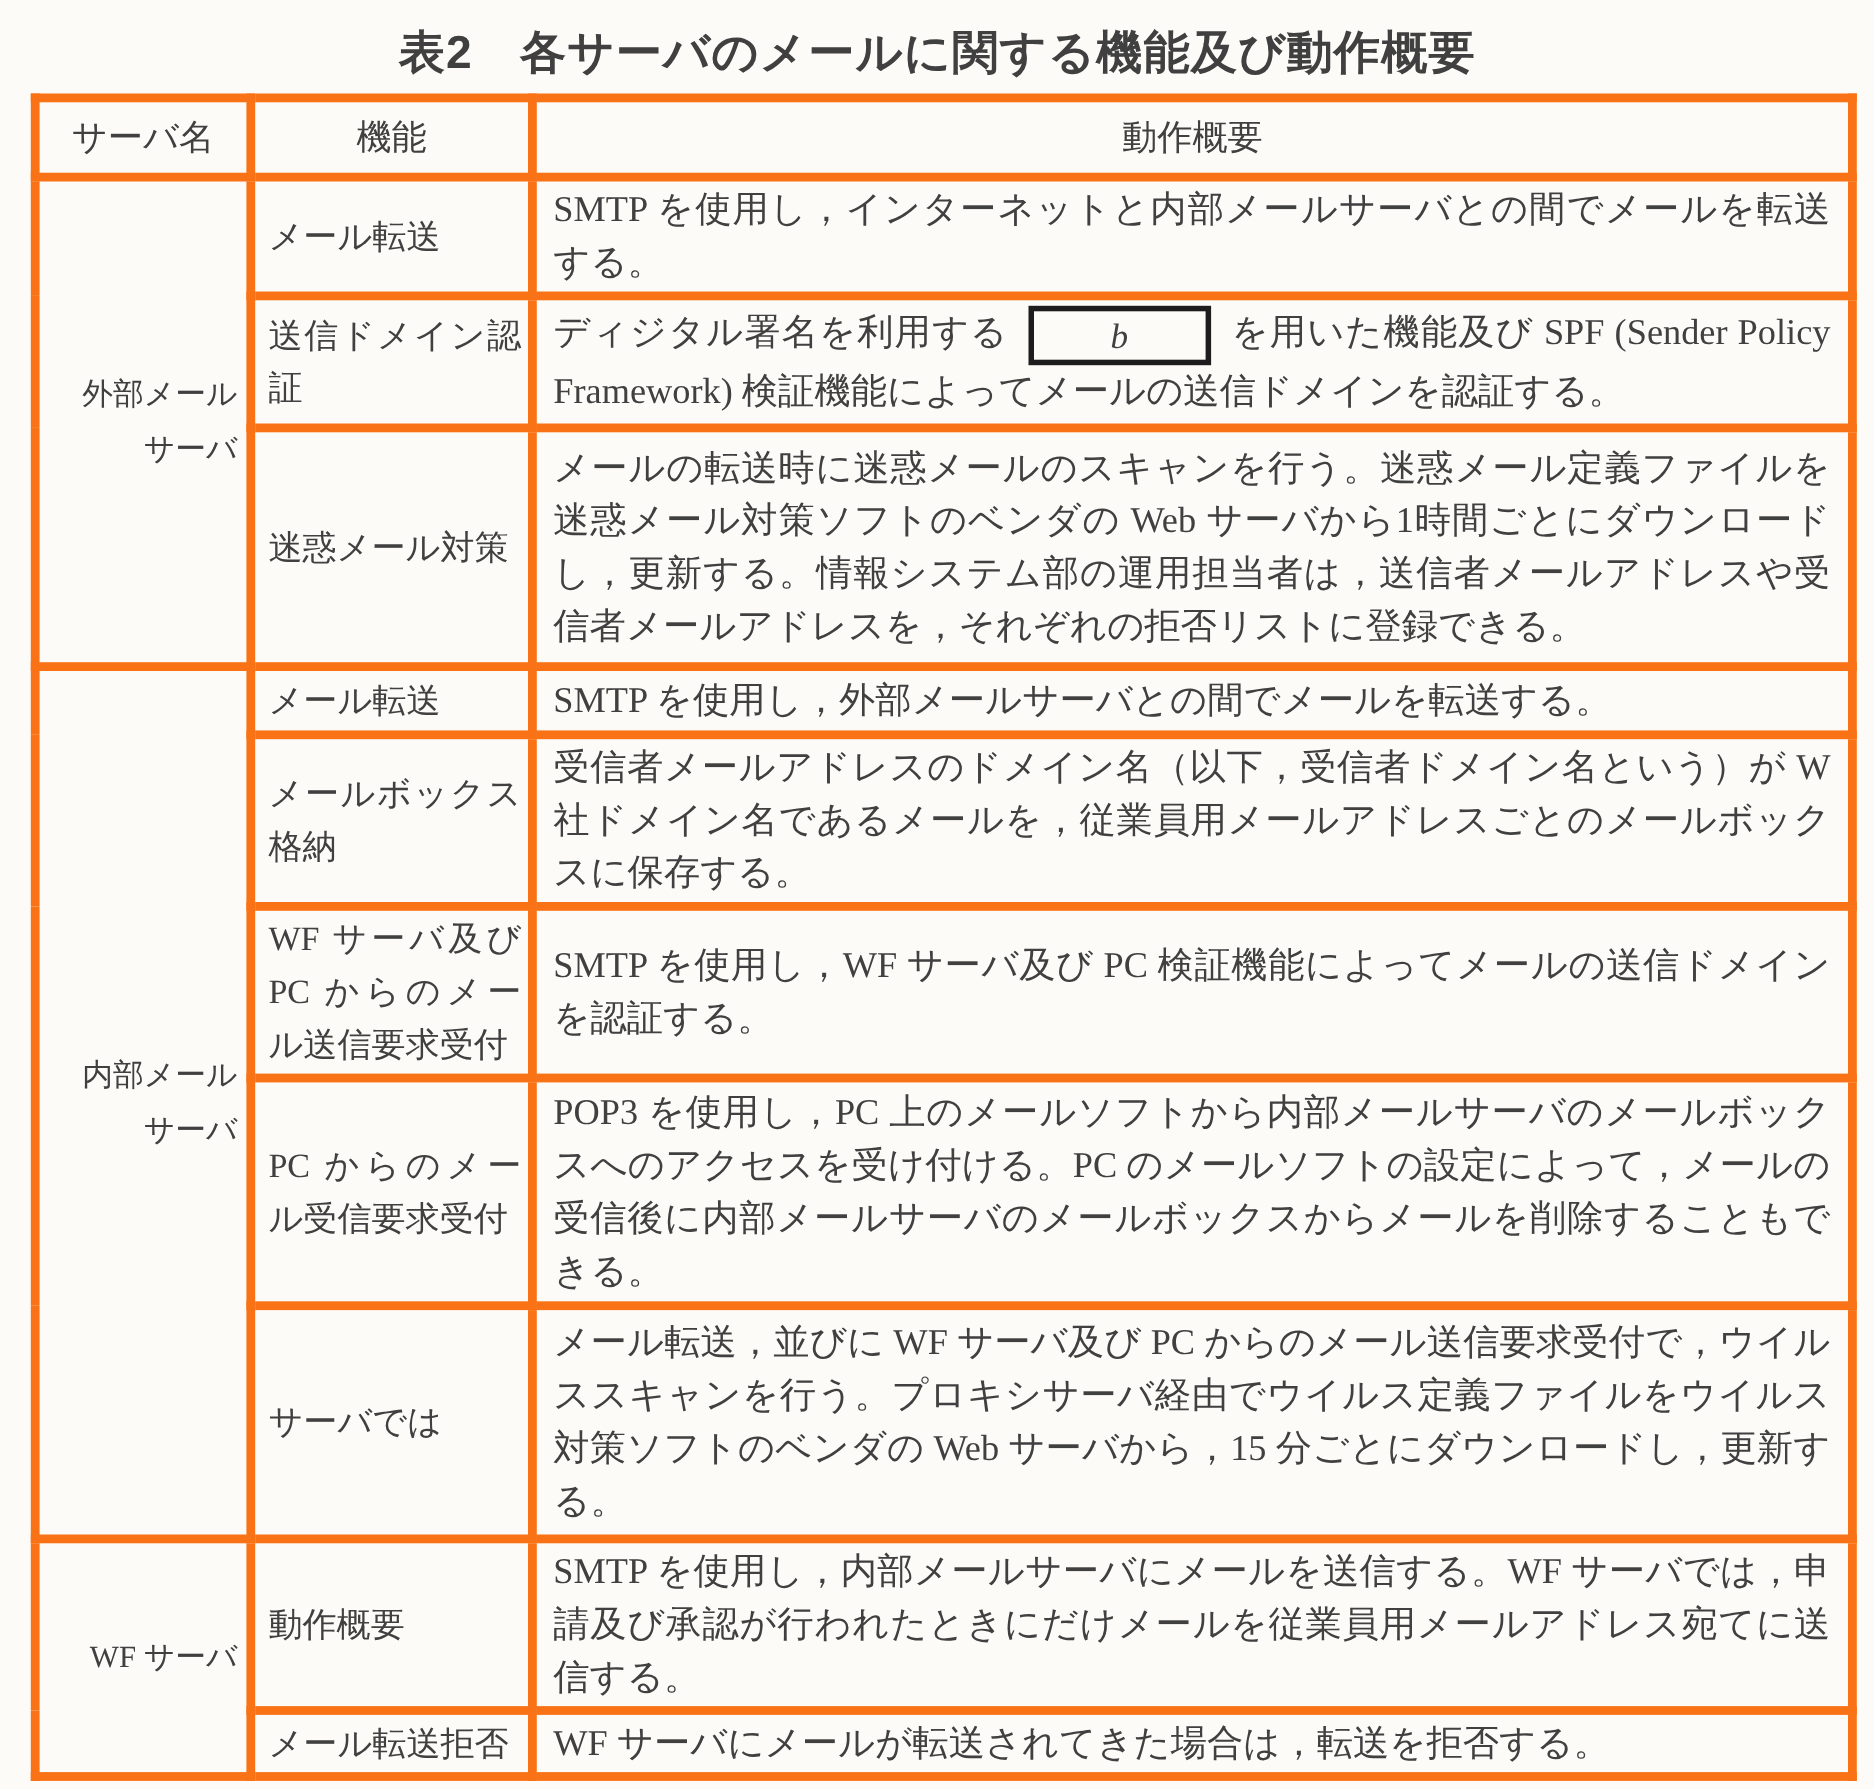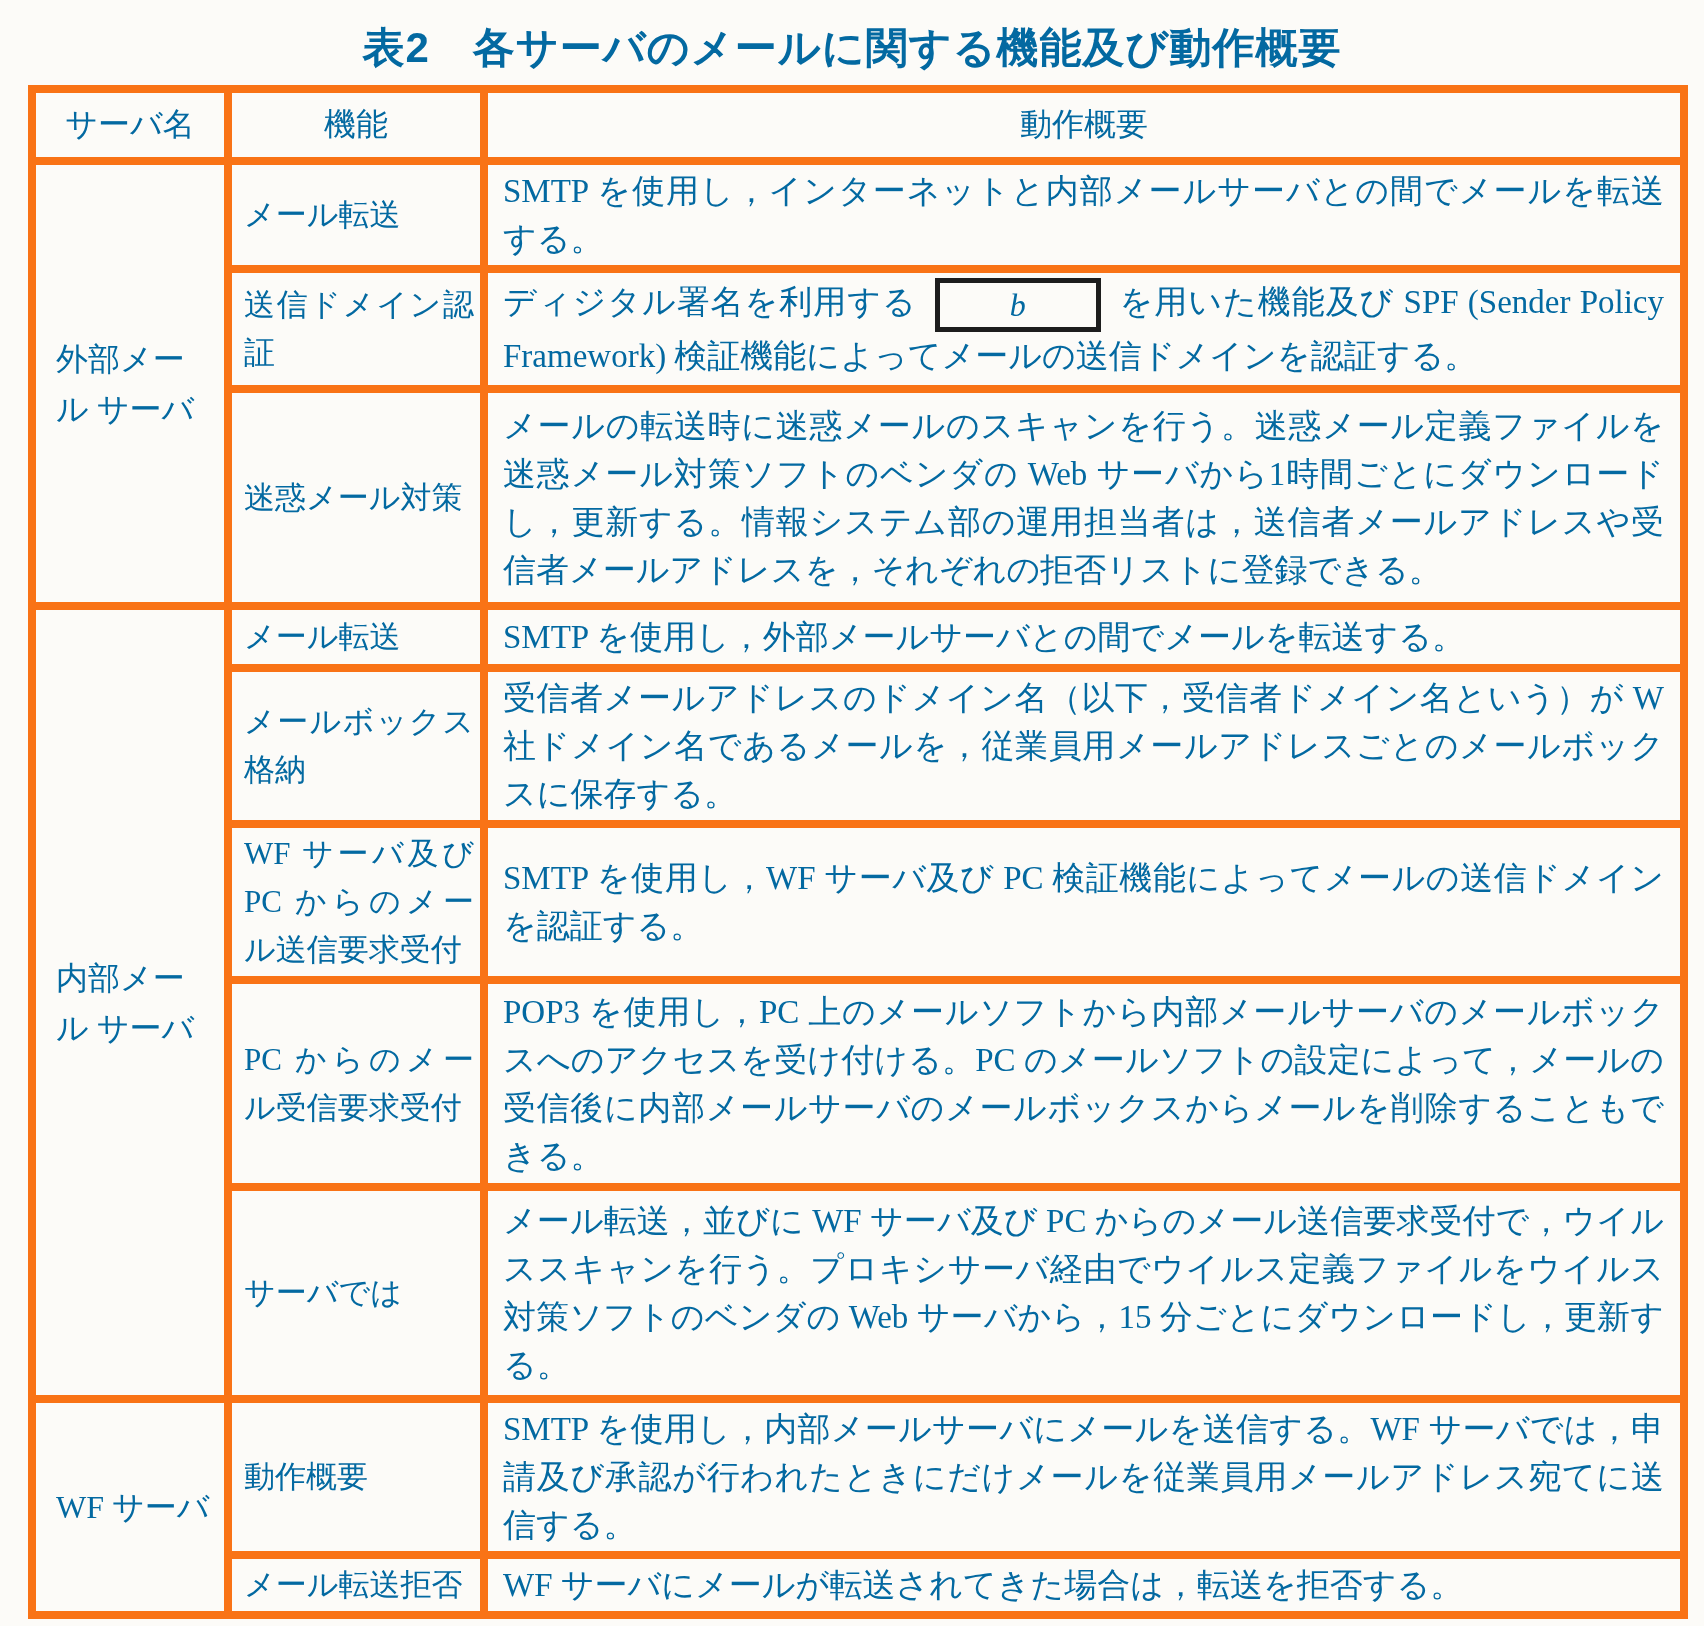--- a/index.html
+++ b/index.html
@@ -1,21 +1,21 @@
 <!DOCTYPE html>
 <html><head>
 <meta charset="utf-8">
 <style>
   html,body{margin:0;padding:0;}
   body{background:#fcfbf8;}
   .page{
     position:relative;
     width:1704px;height:1626px;
     background:#fcfbf8;
-    color:#0369a1;
+    color:#404040;
     font-family:"Liberation Serif","DejaVu Serif",serif;
     overflow:hidden;
   }
   .title{
     position:absolute;top:20px;left:0;width:100%;
     text-align:center;
     font-family:"Liberation Sans","DejaVu Sans",sans-serif;
     font-weight:700;
     font-size:42px;
     letter-spacing:1px;
@@ -37,23 +37,23 @@
     font-weight:400;
     font-size:32px;
     text-align:center;
   }
   .col-server{width:196px;}
   .col-func{width:256px;}
   .col-desc{width:1200px;}
 
   td.server{
     padding:0 8px 0 20px;
-    font-size:32px;
+    font-size:28px;
     line-height:50px;
-    text-align:left;
+    text-align:right;
   }
   td.func{
     padding:0 6px 0 12px;
     font-size:31px;
     line-height:48px;
     text-align:justify;
   }
   td.desc{
     padding:2px 16px 2px 15px;
     font-size:33px;

